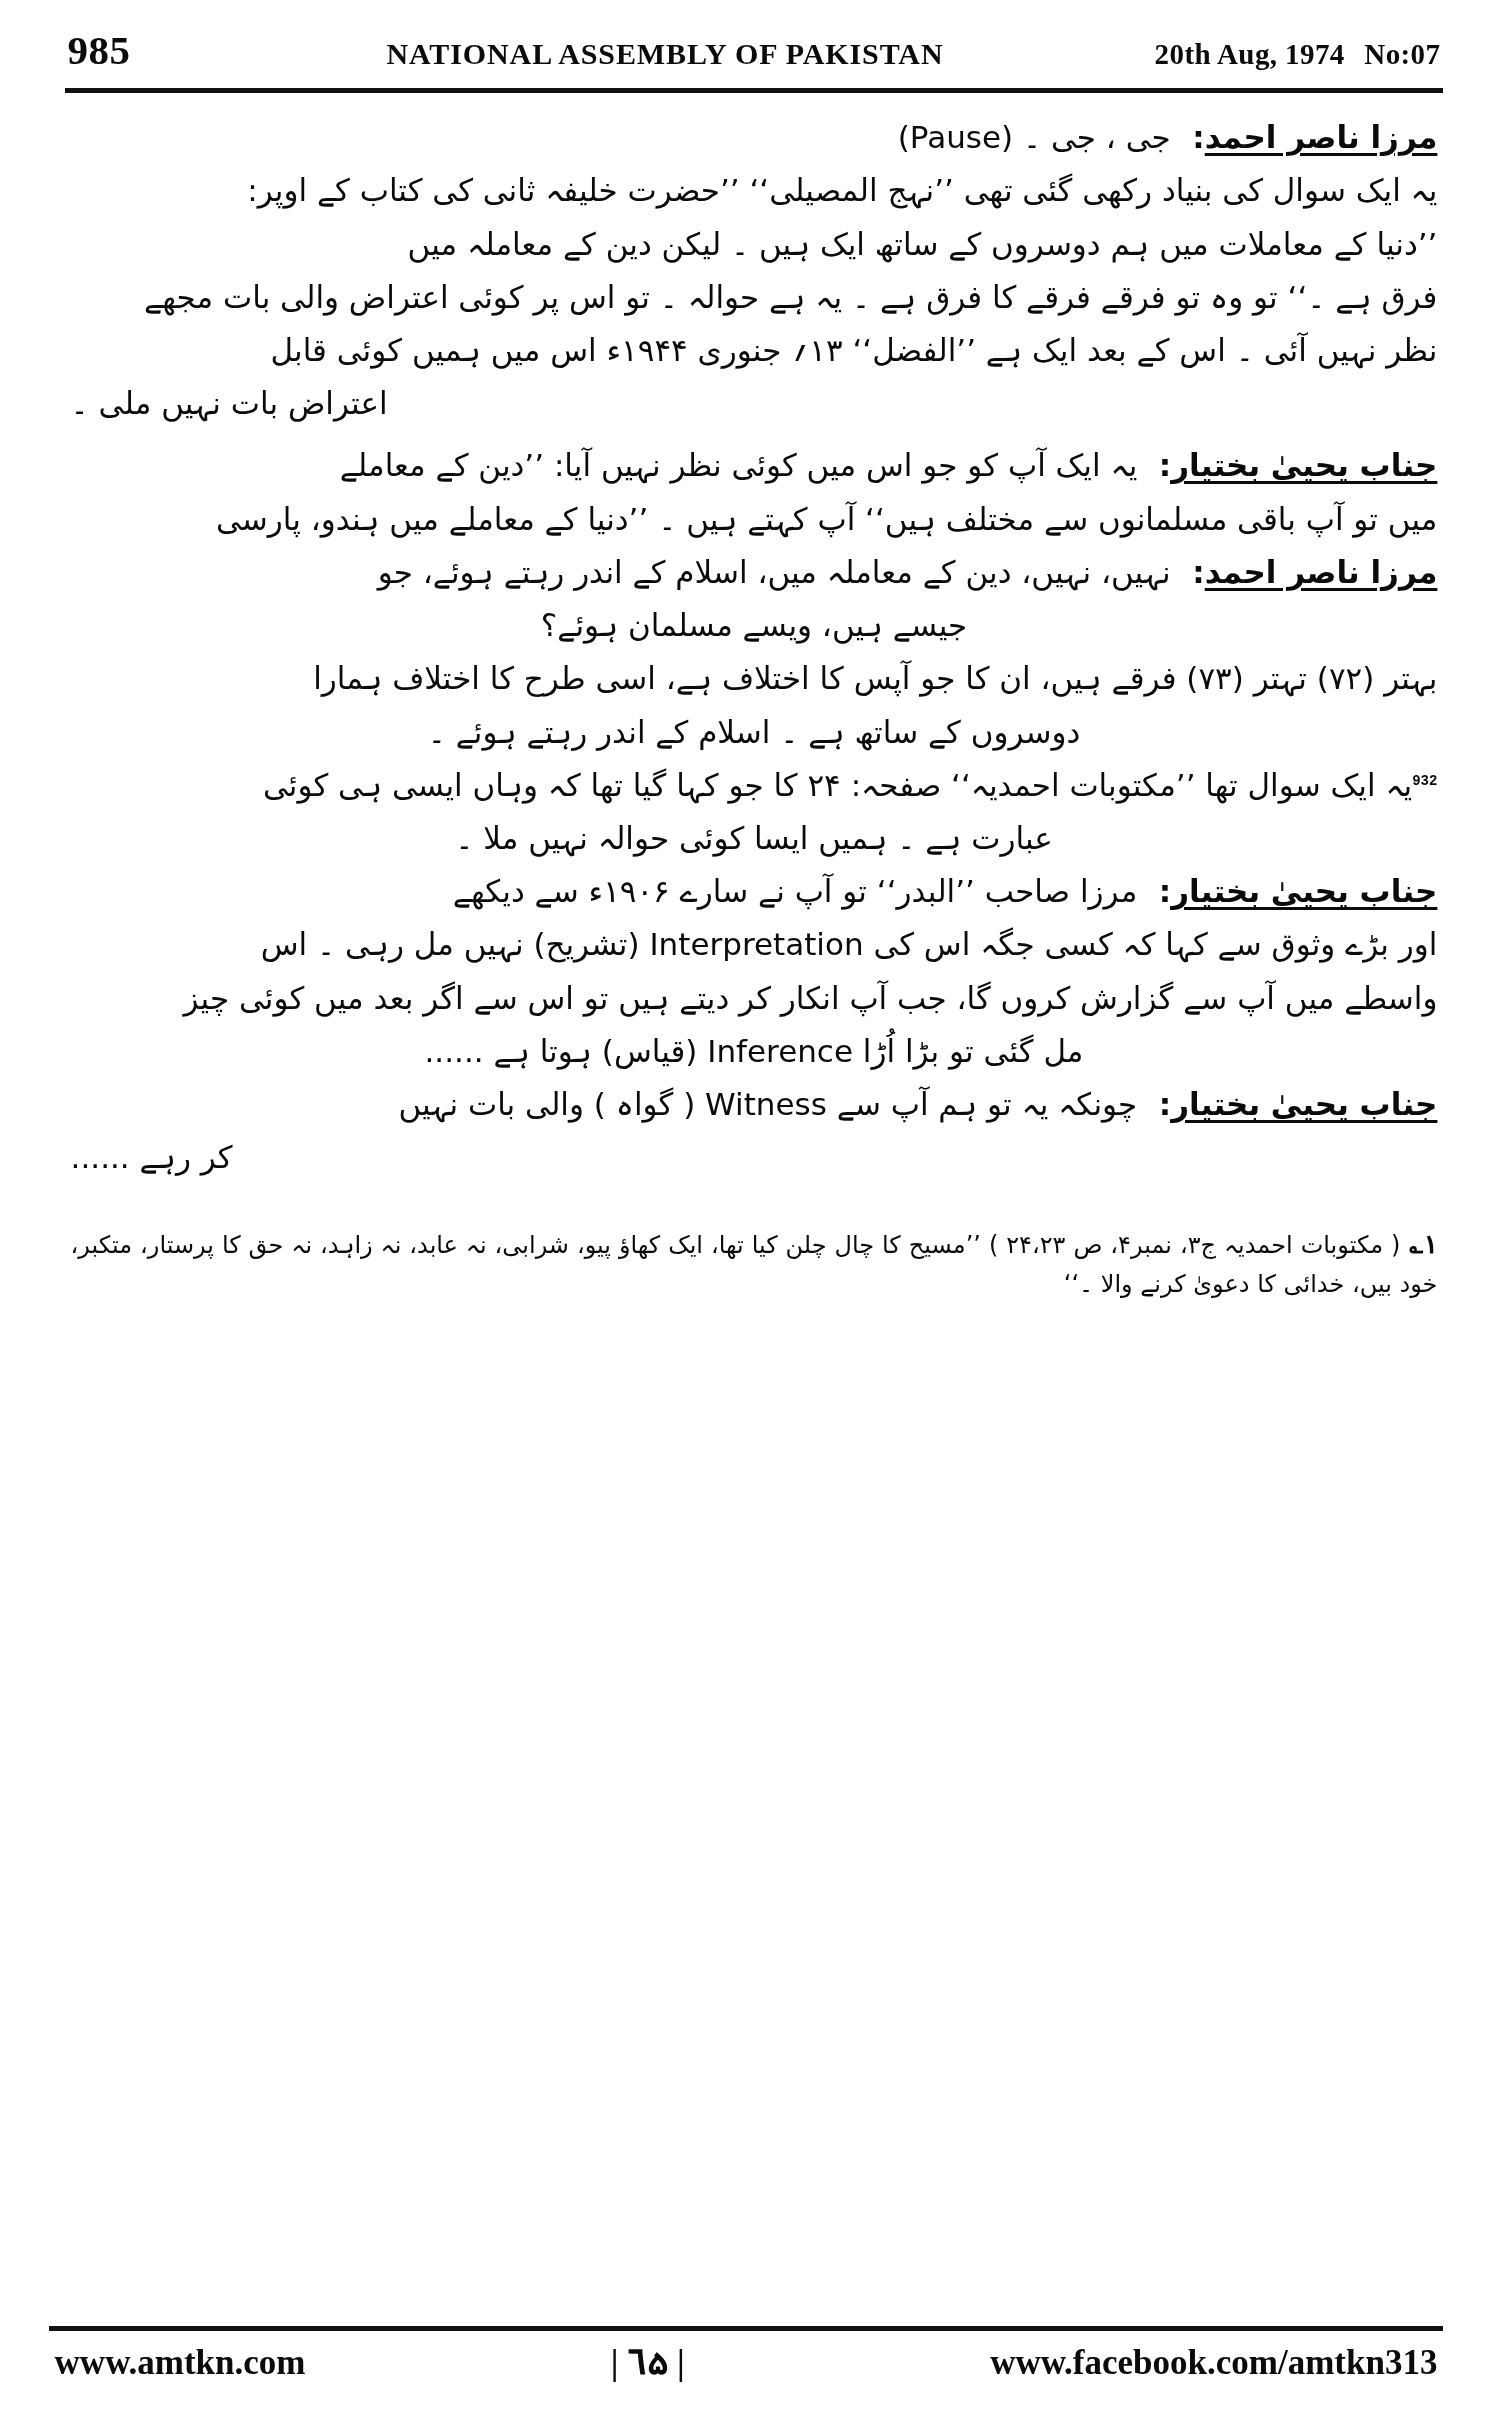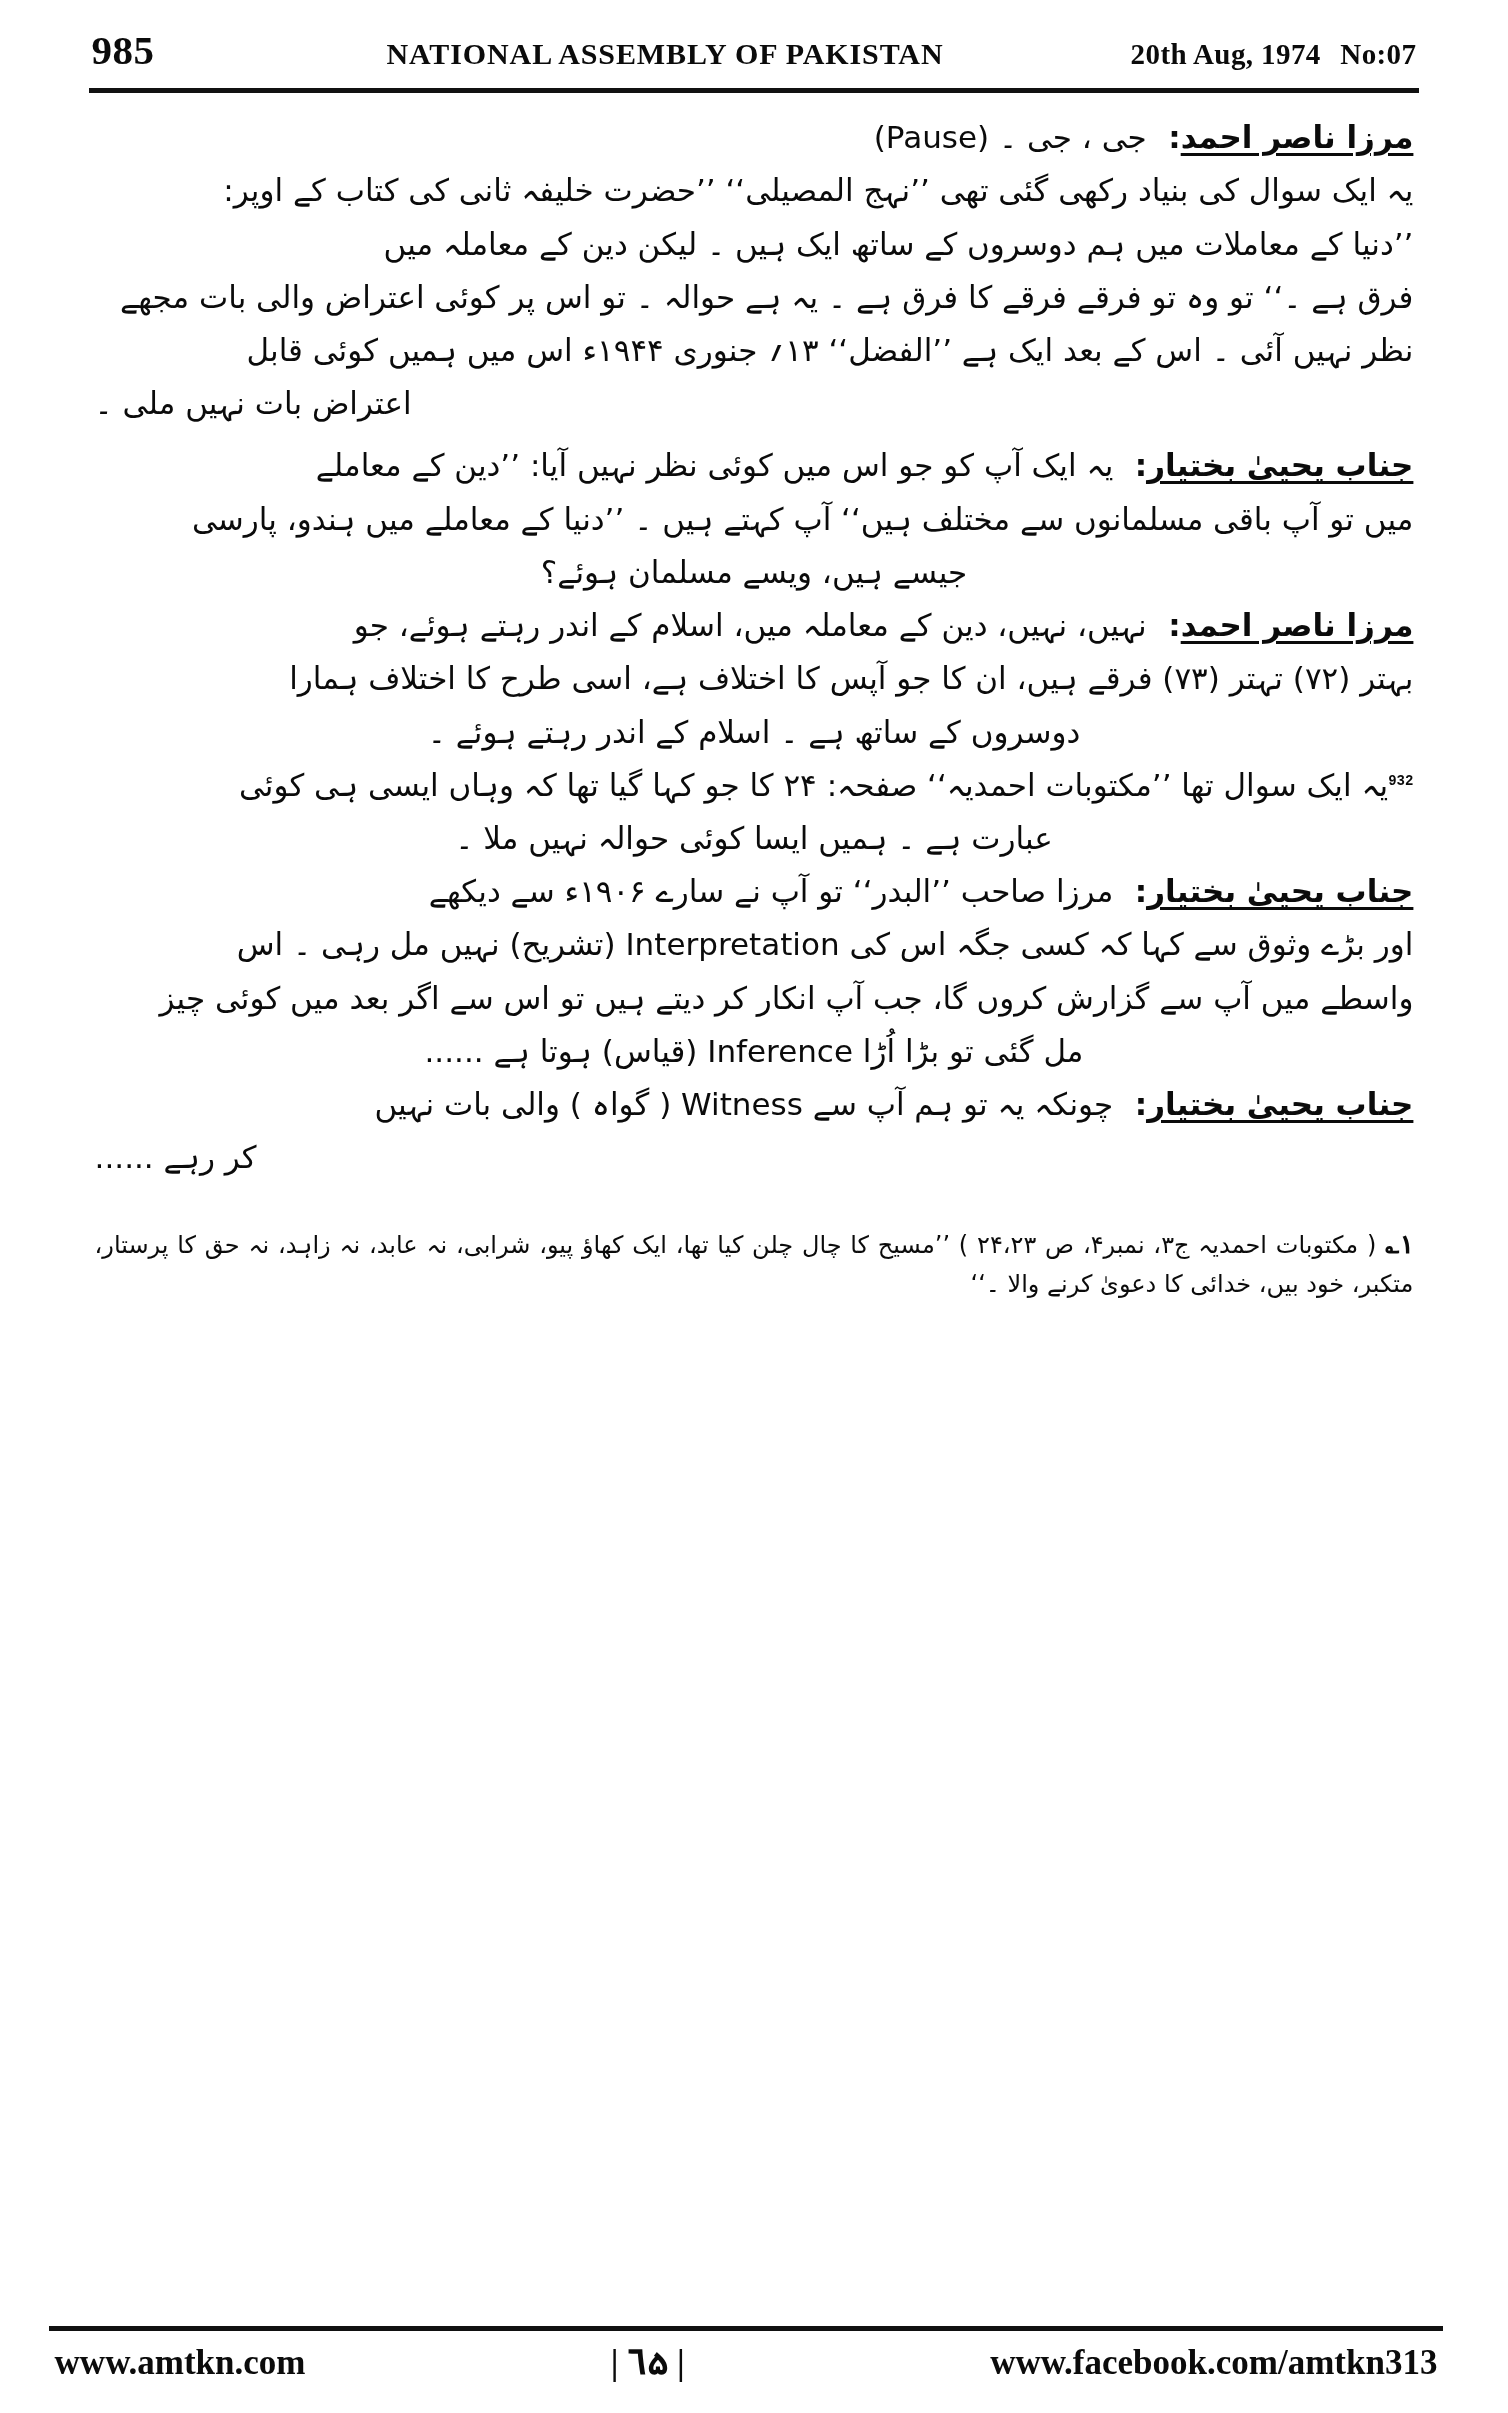--- a/index.html
+++ b/index.html
@@ -14,21 +14,21 @@
     font-family: "DejaVu Sans", sans-serif;
     color: #0b0b0b;
     position: relative;
     overflow: hidden;
   }
   .page {
     position: relative;
     width: 1508px;
     height: 2413px;
     box-sizing: border-box;
-    padding: 0 72px;
+    padding: 0 48px;
   }
 
   
   .header {
     display: flex;
     align-items: baseline;
     justify-content: space-between;
     padding: 26px 19.6px 7.5px 19.6px;
     font-family: "Liberation Serif", serif;
   }
@@ -170,25 +170,25 @@
       <p class="line">نظر نہیں آئی ۔ اس کے بعد ایک ہے ’’الفضل‘‘ ۱۳؍ جنوری ۱۹۴۴ء اس میں ہمیں کوئی قابل</p>
       <p class="line align-left">اعتراض بات نہیں ملی ۔</p>
     </div>
 
 
     <div class="para">
       <p class="line align-right">
         <span class="speaker">جناب یحییٰ بختیار</span><span class="colon">:&nbsp;&nbsp;</span><span>یہ ایک آپ کو جو اس میں کوئی نظر نہیں آیا: ’’دین کے معاملے</span>
       </p>
       <p class="line">میں تو آپ باقی مسلمانوں سے مختلف ہیں‘‘ آپ کہتے ہیں ۔ ’’دنیا کے معاملے میں ہندو، پارسی</p>
+      <p class="line align-right">
+        <span class="speaker">مرزا ناصر احمد</span><span class="colon">:&nbsp;&nbsp;</span><span>نہیں، نہیں، دین کے معاملہ میں، اسلام کے اندر رہتے ہوئے، جو</span>
+      </p>
+
       <p class="line align-center">جیسے ہیں، ویسے مسلمان ہوئے؟</p>
-
-      <p class="line align-right">
-        <span class="speaker">مرزا ناصر احمد</span><span class="colon">:&nbsp;&nbsp;</span><span>نہیں، نہیں، دین کے معاملہ میں، اسلام کے اندر رہتے ہوئے، جو</span>
-      </p>
       <p class="line">بہتر (۷۲) تہتر (۷۳) فرقے ہیں، ان کا جو آپس کا اختلاف ہے، اسی طرح کا اختلاف ہمارا</p>
       <p class="line align-center">دوسروں کے ساتھ ہے ۔ اسلام کے اندر رہتے ہوئے ۔</p>
 
       <p class="line">
         <span class="footnote-marker">932</span><span>یہ ایک سوال تھا ’’مکتوبات احمدیہ‘‘ صفحہ: ۲۴ کا جو کہا گیا تھا کہ وہاں ایسی ہی کوئی</span>
       </p>
       <p class="line align-center">عبارت ہے ۔ ہمیں ایسا کوئی حوالہ نہیں ملا ۔</p>
 
       <p class="line align-right">
         <span class="speaker">جناب یحییٰ بختیار</span><span class="colon">:&nbsp;&nbsp;</span><span>مرزا صاحب ’’البدر‘‘ تو آپ نے سارے ۱۹۰۶ء سے دیکھے</span>

